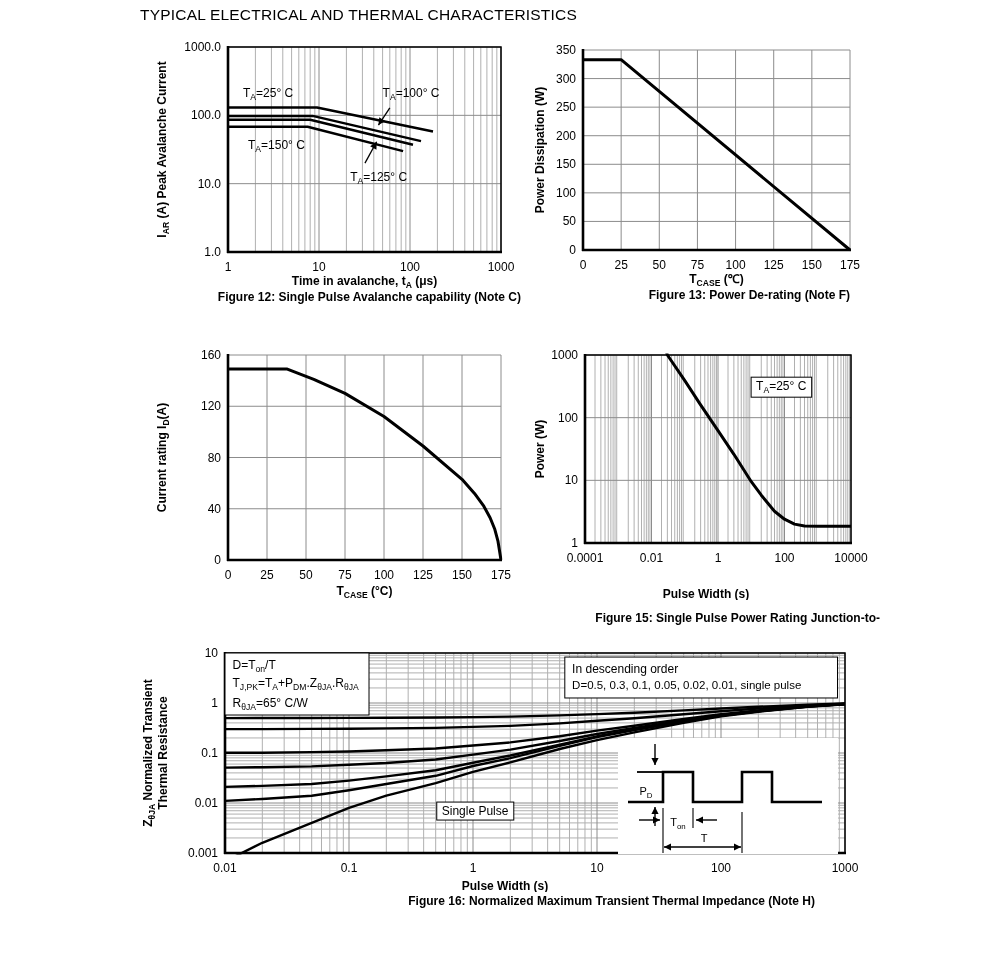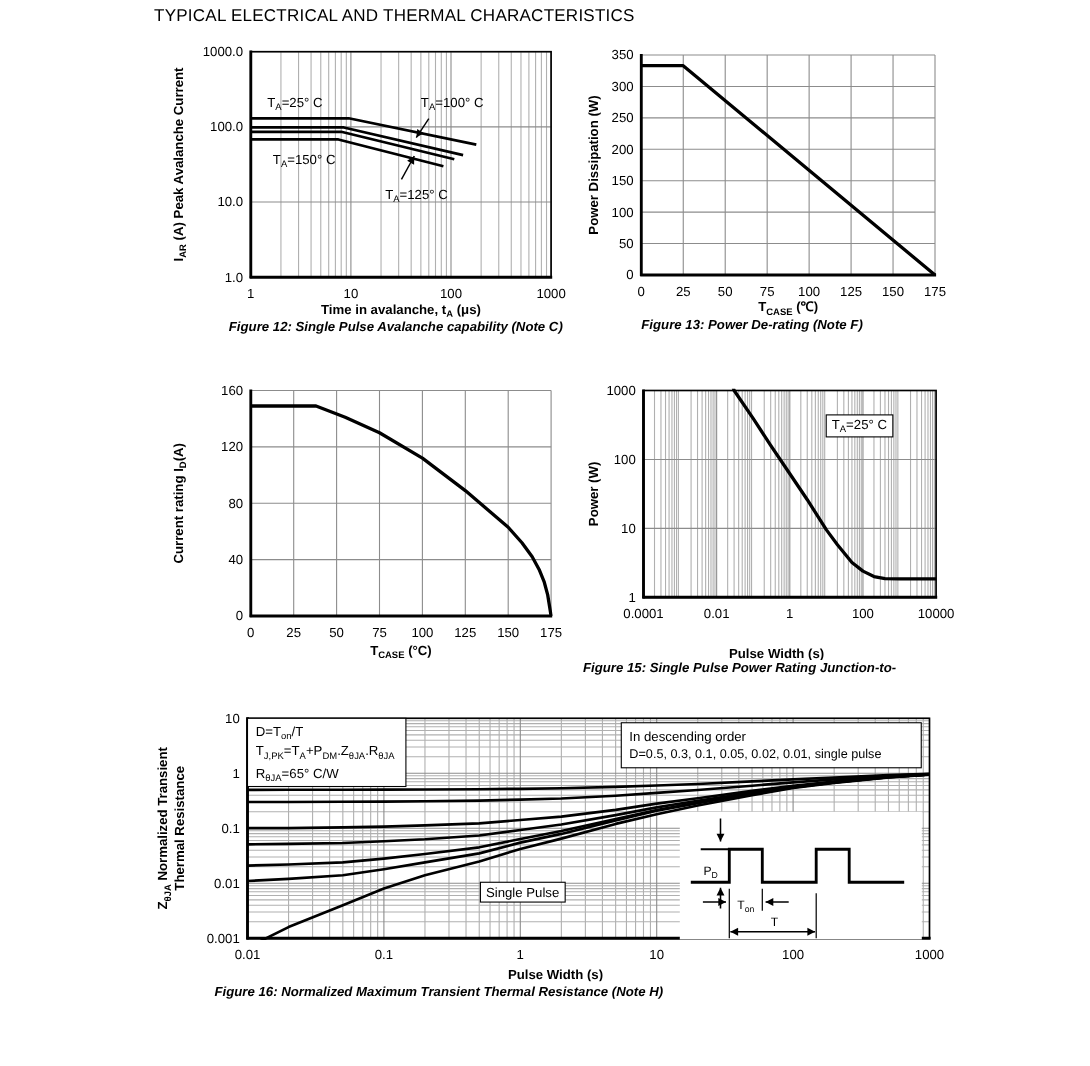--- a/index.html
+++ b/index.html
@@ -2,21 +2,21 @@
 <html><head>
 <meta charset="utf-8">
 <style>
   html,body{margin:0;padding:0;background:#ffffff;}
   body{width:991px;height:969px;position:relative;overflow:hidden;
        font-family:"Liberation Sans",sans-serif;color:#000;}
   .page-title{position:absolute;left:140px;top:6px;font-size:15.5px;font-weight:normal;
               letter-spacing:0.2px;white-space:nowrap;}
   .fig{position:absolute;}
   .fig svg{position:absolute;left:0;top:0;display:block;}
-  .caption{position:absolute;text-align:left;font-size:12px;font-weight:bold;line-height:15px;font-style:italic;}
+  .caption{position:absolute;text-align:right;font-size:12px;font-weight:bold;line-height:15px;}
 </style>
 </head>
 <body>
 
 <div class="page-title">TYPICAL ELECTRICAL AND THERMAL CHARACTERISTICS</div>
 
 <div class="fig" style="left:140px;top:40px;width:380px;height:290px">
   <svg width="380" height="248" viewBox="0 0 380 248">
       <g>
         <line x1="115.3937296054223" y1="7" x2="115.3937296054223" y2="212" stroke="#b0b0b0" stroke-width="1"></line>
@@ -292,21 +292,21 @@
         <text x="254.5" y="214" font-size="12" text-anchor="middle" font-family="&quot;Liberation Sans&quot;, sans-serif" fill="#000000" font-weight="normal"><tspan>100</tspan></text>
         <text x="321" y="214" font-size="12" text-anchor="middle" font-family="&quot;Liberation Sans&quot;, sans-serif" fill="#000000" font-weight="normal"><tspan>10000</tspan></text>
         <text x="48" y="199" font-size="12" text-anchor="end" font-family="&quot;Liberation Sans&quot;, sans-serif" fill="#000000" font-weight="normal"><tspan>1</tspan></text>
         <text x="48" y="136.33333333333334" font-size="12" text-anchor="end" font-family="&quot;Liberation Sans&quot;, sans-serif" fill="#000000" font-weight="normal"><tspan>10</tspan></text>
         <text x="48" y="73.66666666666667" font-size="12" text-anchor="end" font-family="&quot;Liberation Sans&quot;, sans-serif" fill="#000000" font-weight="normal"><tspan>100</tspan></text>
         <text x="48" y="11" font-size="12" text-anchor="end" font-family="&quot;Liberation Sans&quot;, sans-serif" fill="#000000" font-weight="normal"><tspan>1000</tspan></text>
       </g>
       <text x="176" y="250" font-size="12" text-anchor="middle" font-family="&quot;Liberation Sans&quot;, sans-serif" fill="#000000" font-weight="bold"><tspan>Pulse Width (s)</tspan></text>
       <text x="14" y="101" font-size="12" text-anchor="middle" font-family="&quot;Liberation Sans&quot;, sans-serif" fill="#000000" font-weight="bold" transform="rotate(-90 14 101)"><tspan>Power (W)</tspan></text>
     </svg>
-  <div class="caption" style="left:0px;top:252px;width:350px">
+  <div class="caption" style="left:0px;top:263px;width:350px">
     <div>Figure 15: Single Pulse Power Rating Junction-to-</div>
   </div>
 </div>
 
 <div class="fig" style="left:140px;top:640px;width:790px;height:292px">
   <svg width="790" height="252" viewBox="0 0 790 252">
       <g>
         <line x1="122.32771946233368" y1="13" x2="122.32771946233368" y2="213" stroke="#b0b0b0" stroke-width="1"></line>
         <line x1="144.16303558523813" y1="13" x2="144.16303558523813" y2="213" stroke="#b0b0b0" stroke-width="1"></line>
         <line x1="159.65543892466735" y1="13" x2="159.65543892466735" y2="213" stroke="#b0b0b0" stroke-width="1"></line>
@@ -450,16 +450,16 @@
         <text x="78" y="167" font-size="12" text-anchor="end" font-family="&quot;Liberation Sans&quot;, sans-serif" fill="#000000" font-weight="normal"><tspan>0.01</tspan></text>
         <text x="78" y="117" font-size="12" text-anchor="end" font-family="&quot;Liberation Sans&quot;, sans-serif" fill="#000000" font-weight="normal"><tspan>0.1</tspan></text>
         <text x="78" y="67" font-size="12" text-anchor="end" font-family="&quot;Liberation Sans&quot;, sans-serif" fill="#000000" font-weight="normal"><tspan>1</tspan></text>
         <text x="78" y="17" font-size="12" text-anchor="end" font-family="&quot;Liberation Sans&quot;, sans-serif" fill="#000000" font-weight="normal"><tspan>10</tspan></text>
       </g>
       <text x="365" y="250" font-size="12" text-anchor="middle" font-family="&quot;Liberation Sans&quot;, sans-serif" fill="#000000" font-weight="bold"><tspan>Pulse Width (s)</tspan></text>
       <text x="12" y="113" font-size="12" text-anchor="middle" font-family="&quot;Liberation Sans&quot;, sans-serif" fill="#000000" font-weight="bold" transform="rotate(-90 12 113)"><tspan>Z</tspan><tspan font-size="8.6" dy="3">θJA</tspan><tspan dy="-3"> Normalized Transient</tspan></text>
       <text x="27" y="113" font-size="12" text-anchor="middle" font-family="&quot;Liberation Sans&quot;, sans-serif" fill="#000000" font-weight="bold" transform="rotate(-90 27 113)"><tspan>Thermal Resistance</tspan></text>
     </svg>
   <div class="caption" style="left:55px;top:254px;width:620px">
-    <div>Figure 16: Normalized Maximum Transient Thermal Resistance (Note H)</div>
+    <div>Figure 16: Normalized Maximum Transient Thermal Impedance (Note H)</div>
     <div></div>
   </div>
 </div>
 
 </body></html>

